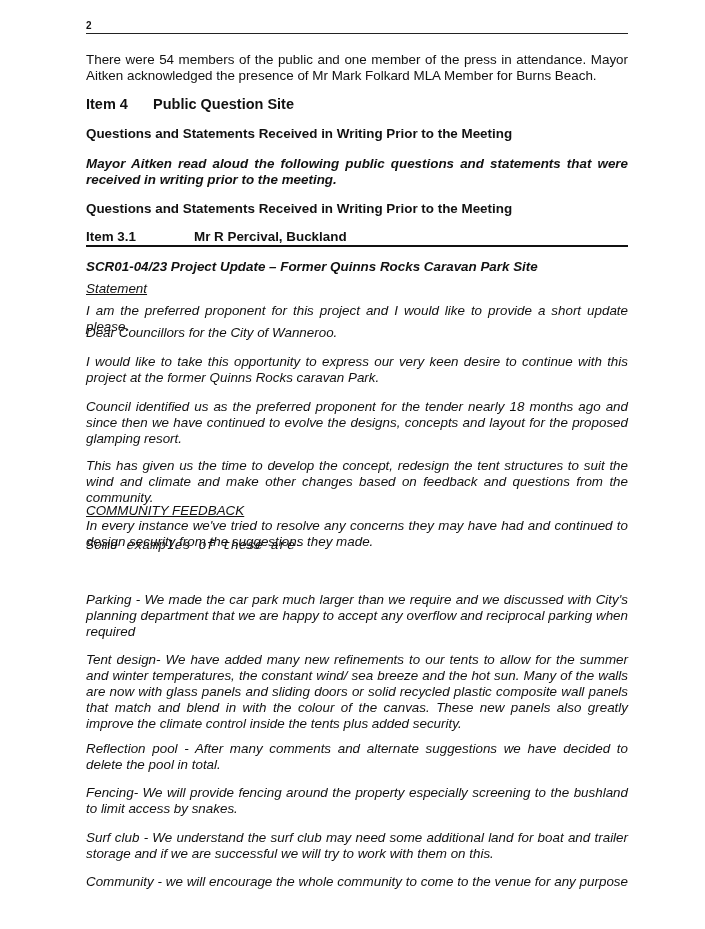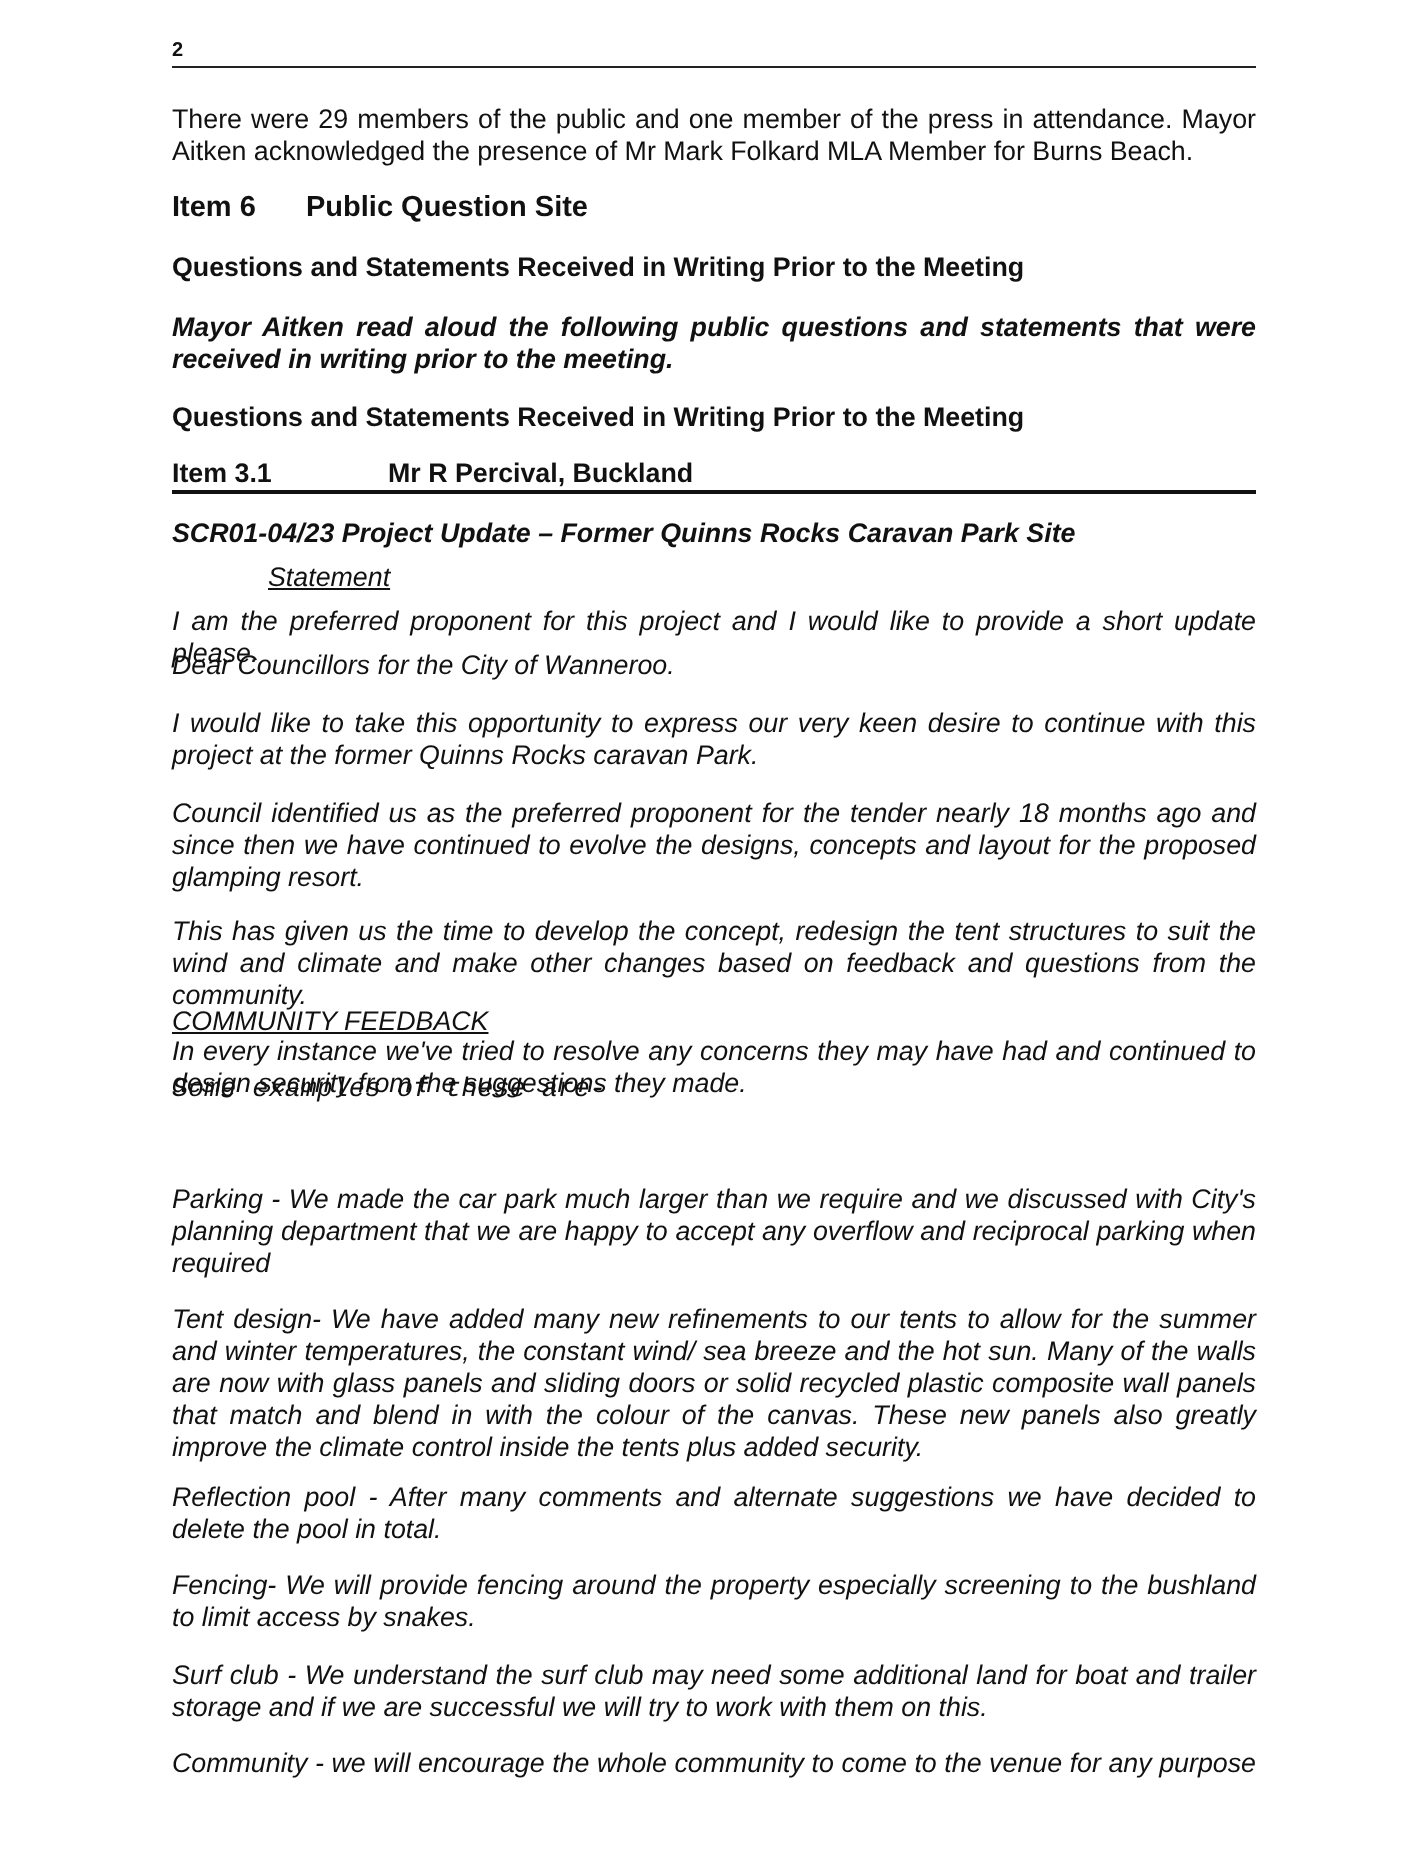--- a/index.html
+++ b/index.html
@@ -18,34 +18,34 @@
   .p.last::after { content: ""; display: inline-block; width: 100%; }
   .it { font-style: italic; }
   .b { font-weight: bold; }
   .h-item { position: absolute; left: 0; font-size: 14.5px; font-weight: bold; }
   .h-item .num { display: inline-block; width: 67px; }
   .item31 {
     position: absolute; left: 0; width: 542px; font-size: 13.4px; font-weight: bold;
     border-bottom: 2px solid #111; padding-bottom: 1px;
   }
   .item31 .num { display: inline-block; width: 108px; }
-  .u { text-decoration: underline; margin-left: 48px; }
+  .u { text-decoration: underline; }
 </style>
 </head>
 <body>
 
 <div class="page">
   <div class="header">
     <span>2</span>
   </div>
 
-  <div class="p" style="top:52px;">There were 29 members of the public and one member of the press in attendance.  Mayor Aitken acknowledged the presence of Mr Mark Folkard MLA Member for Burns Beach.</div>
+  <div class="p" style="top:52px;">There were 54 members of the public and one member of the press in attendance.  Mayor Aitken acknowledged the presence of Mr Mark Folkard MLA Member for Burns Beach.</div>
 
   <div class="h-item" style="top:96px;">
-    <span class="num">Item  6</span><span>Public Question Site</span>
+    <span class="num">Item  4</span><span>Public Question Site</span>
   </div>
 
   <div class="p b" style="top:126px;">Questions and Statements Received in Writing Prior to the Meeting</div>
 
   <div class="p b it" style="top:156px;">Mayor Aitken read aloud the following public questions and statements that were received in writing prior to the meeting.</div>
 
   <div class="p b" style="top:201px;">Questions and Statements Received in Writing Prior to the Meeting</div>
 
   <div class="item31" style="top:229px;">
     <span class="num">Item 3.1</span><span>Mr R Percival, Buckland</span>

